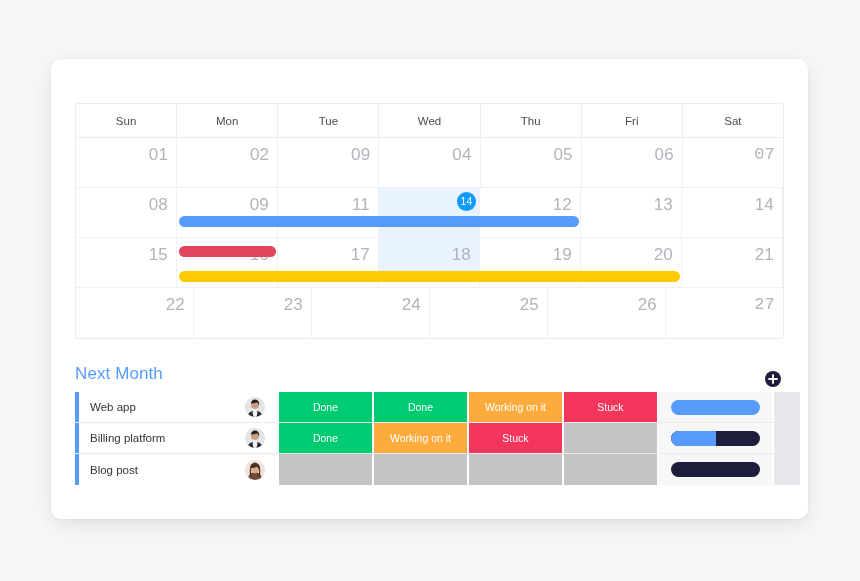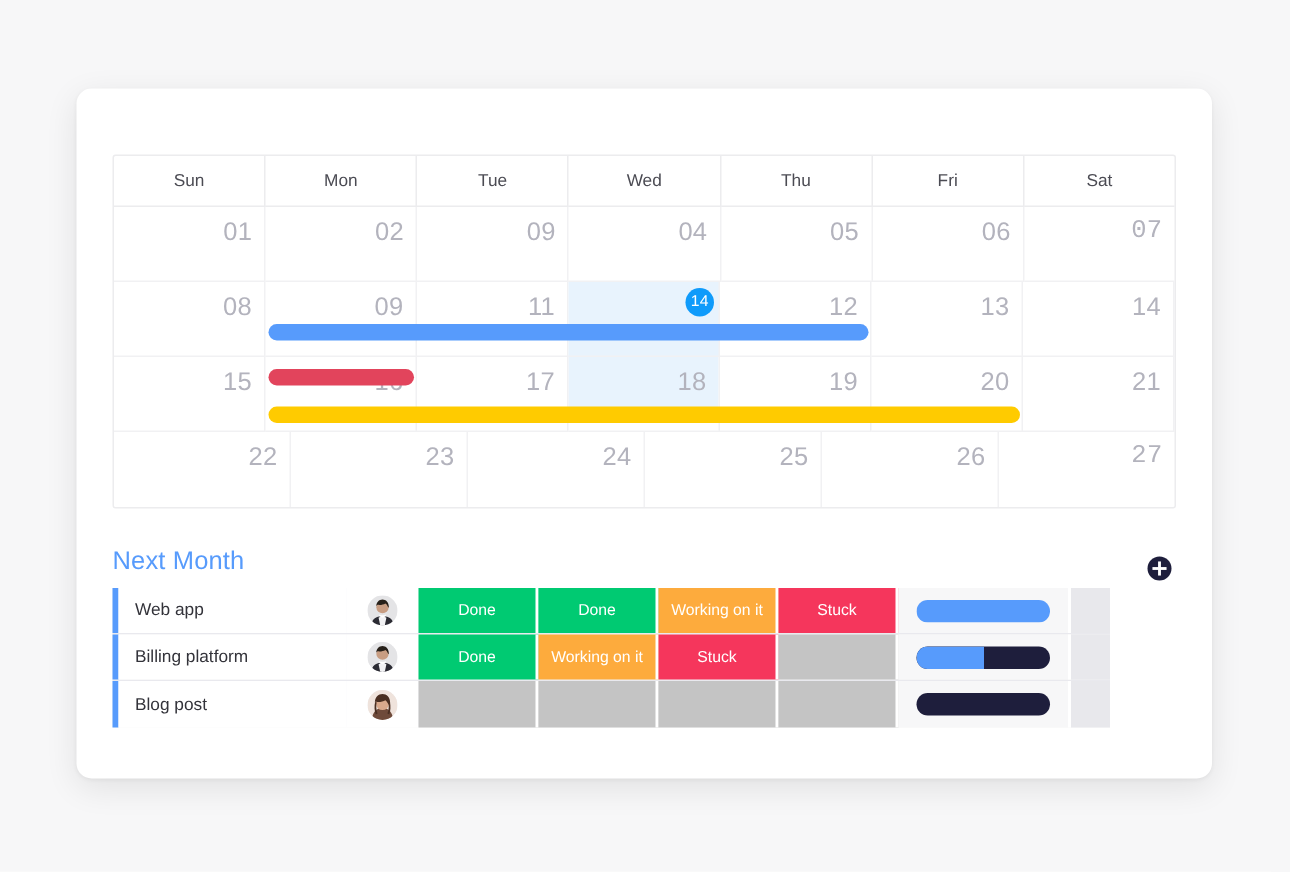--- a/index.html
+++ b/index.html
@@ -106,21 +106,21 @@
     width: 18px;
     height: 18px;
     cursor: pointer;
   }
 
   
   #board-table {
     position: absolute;
     left: 0;
     top: 28px;
-    width: 665px;
+    width: 725px;
     background: #f7f7f8;
   }
   .board-row {
     display: flex;
     height: 31px;
     align-items: stretch;
     border-bottom: 1px solid #e9e9ee;
   }
   .board-row:last-child { border-bottom: none; }
 

